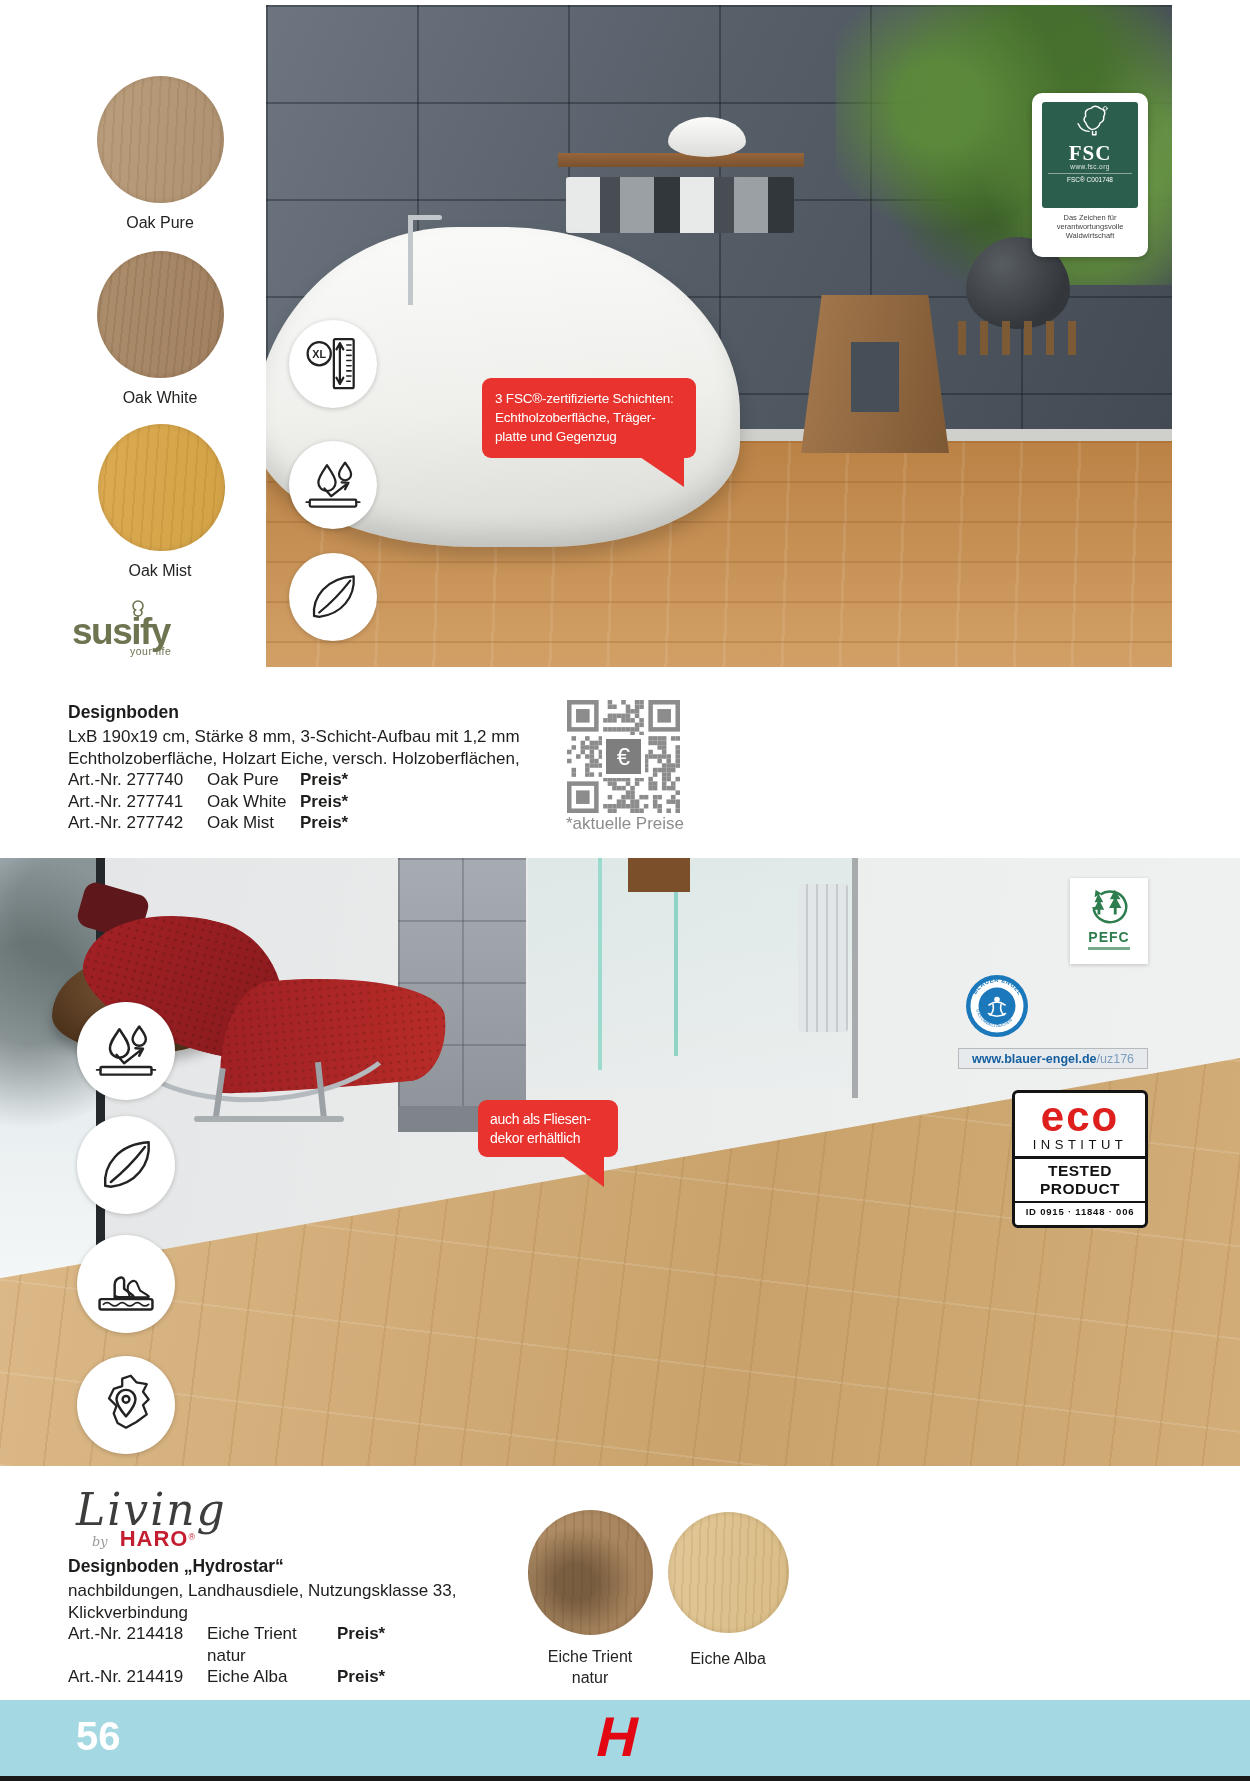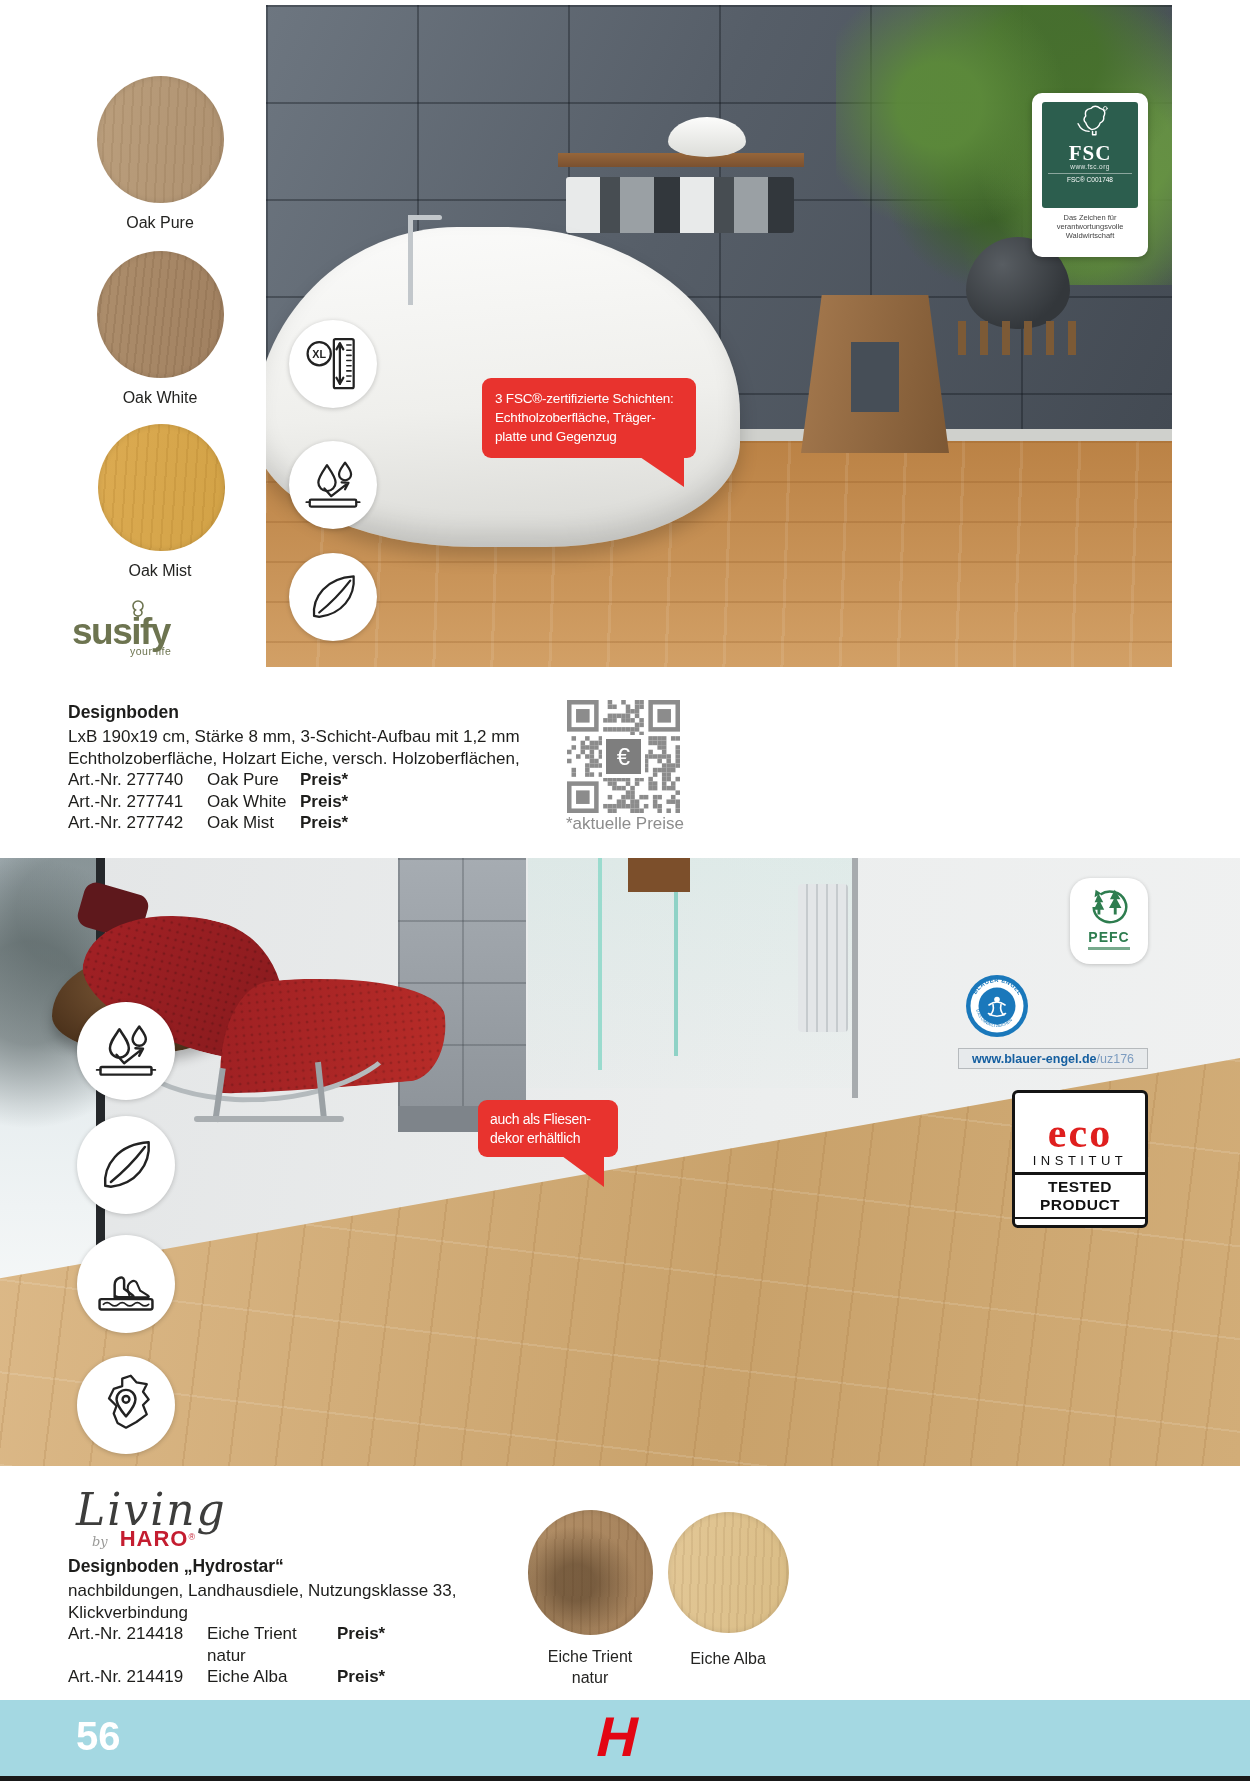--- a/index.html
+++ b/index.html
@@ -115,31 +115,31 @@
     border-radius:26% 74% 18% 82%/95% 45% 55% 5%;
     background:radial-gradient(rgba(0,0,0,.16) 1.2px,rgba(0,0,0,0) 1.7px) 0 0/8px 8px,
                linear-gradient(100deg,#9e2023,#b82c28)}
   .ch-frame{left:44px;top:60px;width:300px;height:160px;border:5px solid rgba(0,0,0,0);
     border-bottom:5px solid #b4babd;border-radius:50%;transform:rotate(-3deg)}
   .ch-leg1{left:150px;top:186px;width:6px;height:54px;background:#9ba1a5;transform:rotate(8deg)}
   .ch-leg2{left:252px;top:180px;width:6px;height:58px;background:#9ba1a5;transform:rotate(-6deg)}
   .ch-foot{left:128px;top:234px;width:150px;height:6px;background:#a9aeb1;border-radius:3px}
 
   
-  .pefc-card{left:1070px;top:20px;width:78px;height:86px;background:#fff;border-radius:20px;text-align:center;
+  .pefc-card{left:1070px;top:20px;width:78px;height:86px;background:#fff;border-radius:0;text-align:center;
     padding-top:5px;box-shadow:0 1px 4px rgba(0,0,0,.2)}
   .pefc-name{color:#2e7d4f;font-weight:bold;font-size:14px;letter-spacing:1px;line-height:13px}
   .pefc-line{width:42px;height:3px;background:#2e7d4f;opacity:.65;margin:3px auto 0}
   .engel{left:965px;top:116px;width:64px;height:64px}
   .engel-bar{left:958px;top:190px;width:190px;height:21px;background:#e7eaec;border:1px solid #b6babd;
     font-size:12.5px;font-weight:bold;color:#155fa0;display:flex;align-items:center;justify-content:center;white-space:pre}
   .engel-bar .lt{color:#7c9cc0;font-weight:normal}
   .eco-card{left:1012px;top:232px;width:136px;height:138px;background:#fff;border:3px solid #141414;
     border-radius:6px;text-align:center;overflow:hidden}
-  .eco-word{font-family:Liberation Serif, serif;font-size:42px;font-weight:800;color:#df1f1e;line-height:44px;letter-spacing:2px;margin-top:18px}
+  .eco-word{font-family:Liberation Sans, sans-serif;font-size:42px;font-weight:800;color:#df1f1e;line-height:44px;letter-spacing:2px;margin-top:2px}
   .eco-sub{font-size:13px;letter-spacing:4.5px;color:#111;margin-top:-2px}
   .eco-div{height:3px;background:#141414;margin-top:4px}
   .eco-tested{font-size:15.5px;font-weight:800;letter-spacing:.5px;padding:3px 12px;color:#111}
   .eco-div2{height:2px;background:#141414}
   .eco-id{font-size:9.5px;font-weight:bold;letter-spacing:.8px;color:#111;padding:3px 0}
 
   
   .sw{border-radius:50%;box-shadow:inset 0 0 6px rgba(0,0,0,.12)}
   #sw1{left:97px;top:76px;width:127px;height:127px;background:
     repeating-linear-gradient(93deg,rgba(125,95,60,.16) 0 2px,rgba(0,0,0,0) 2px 9px),

